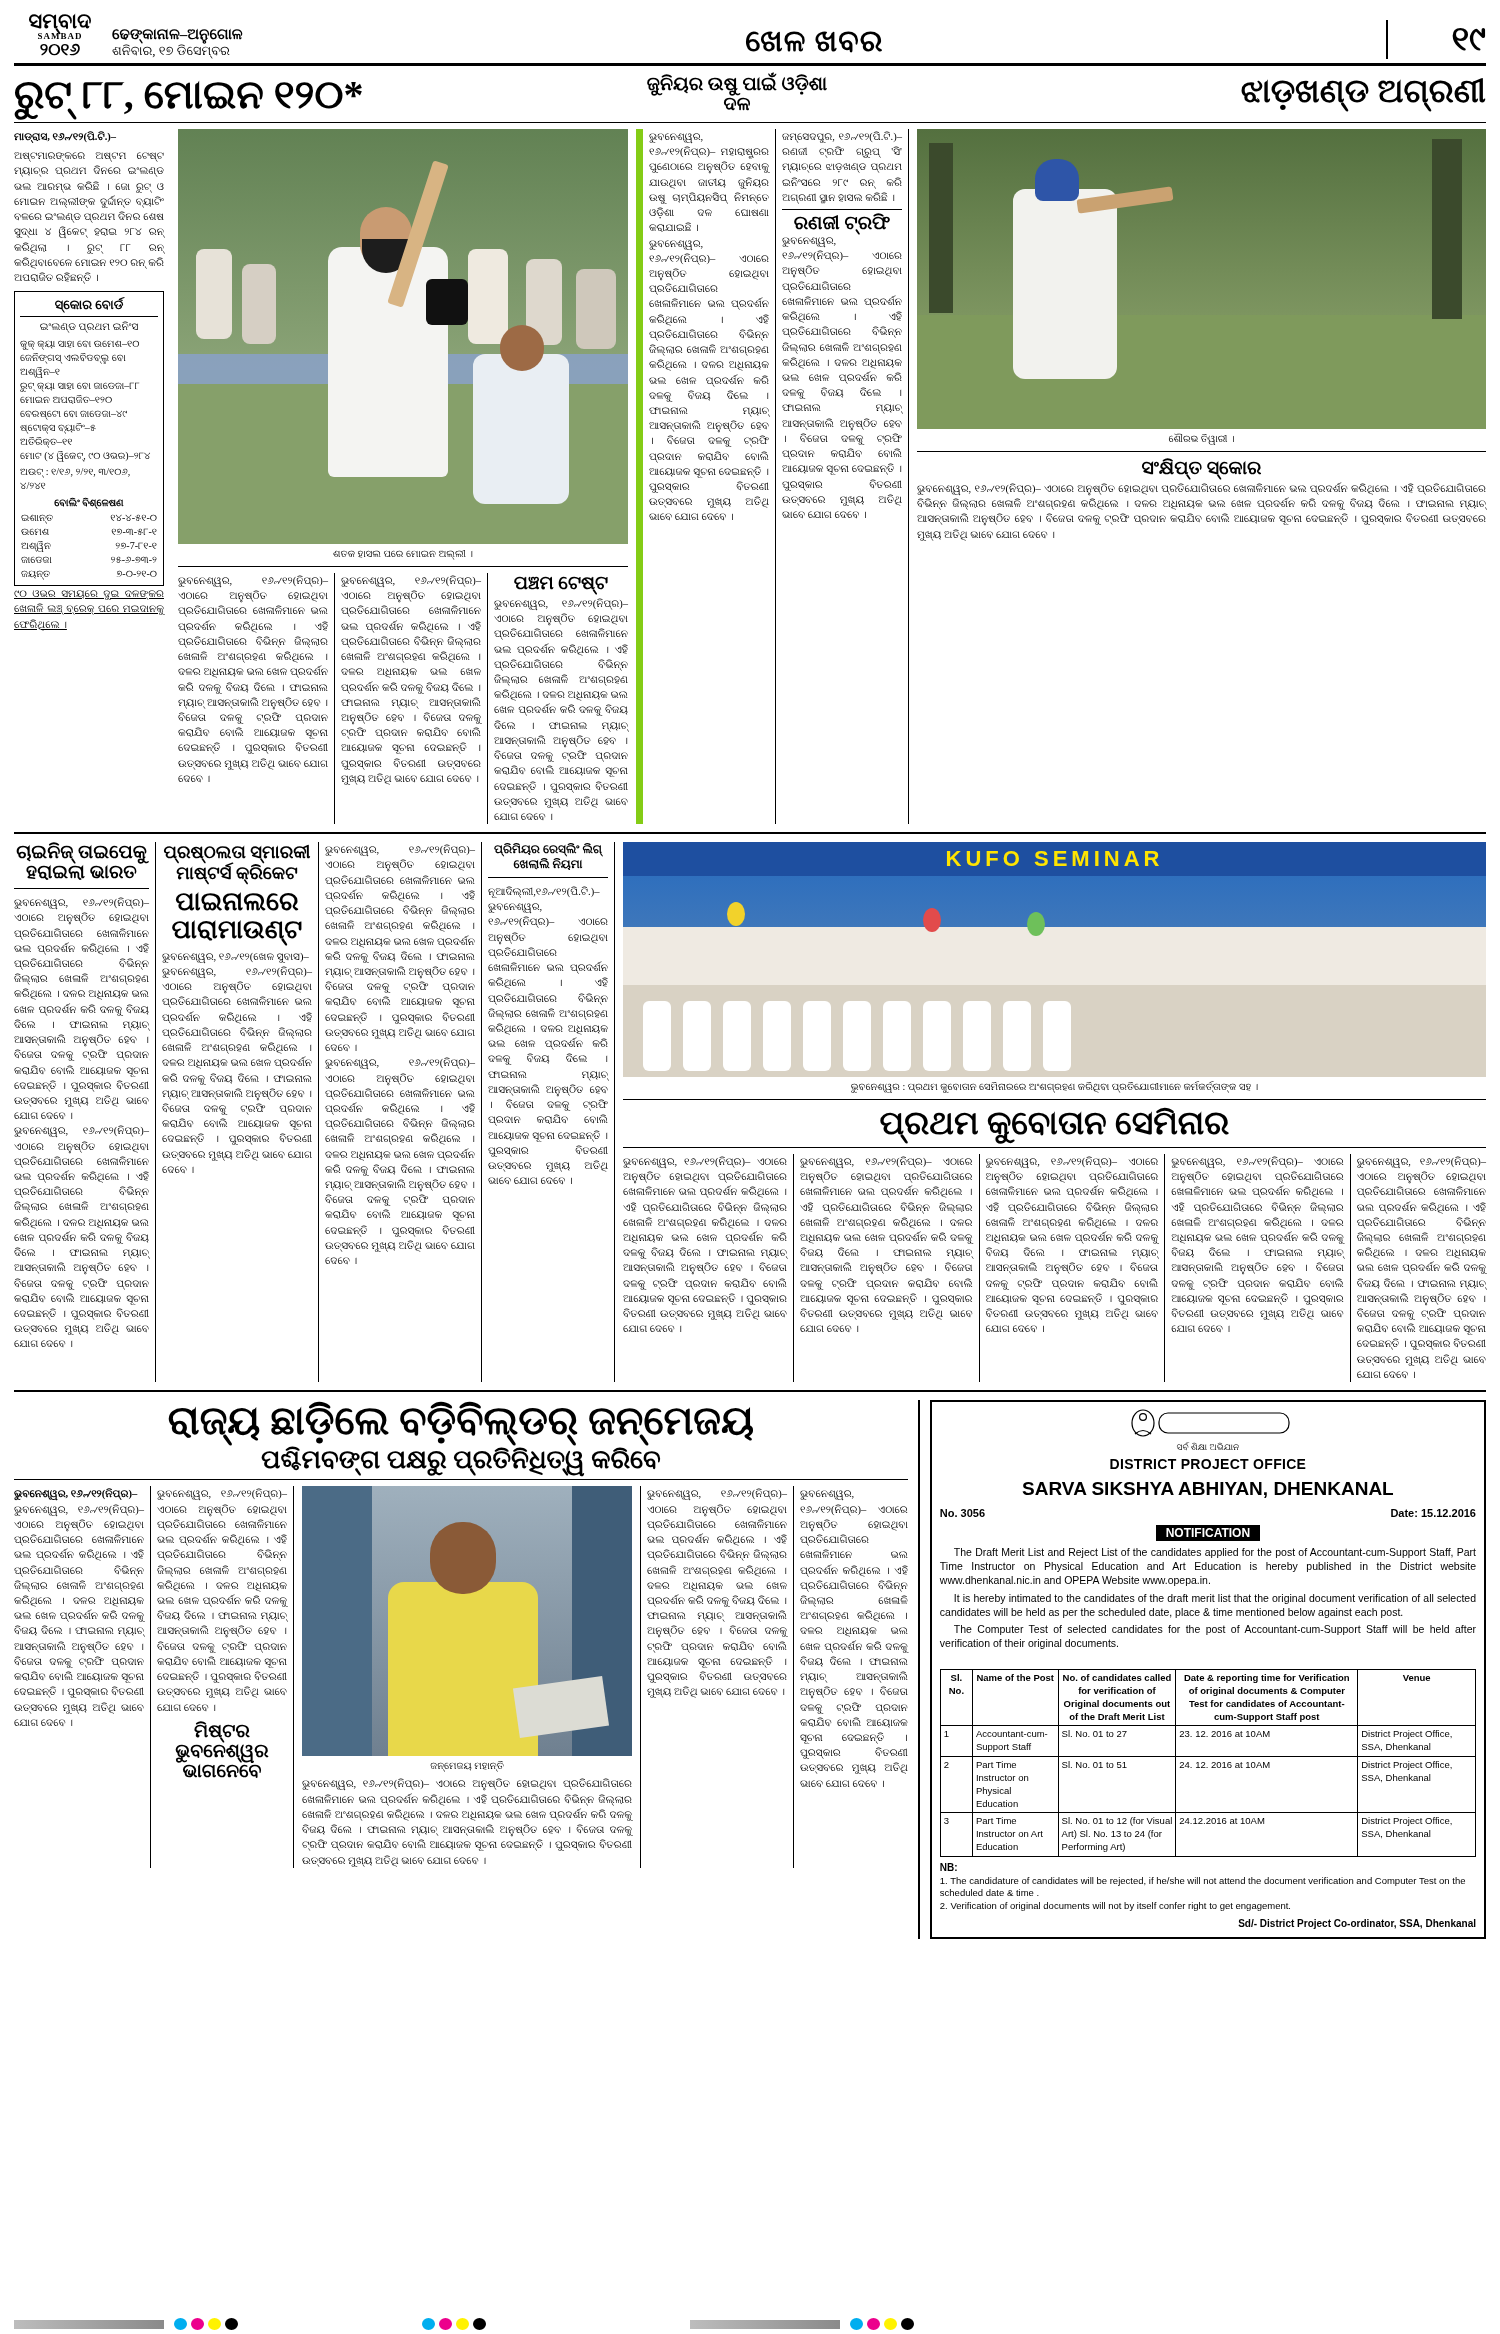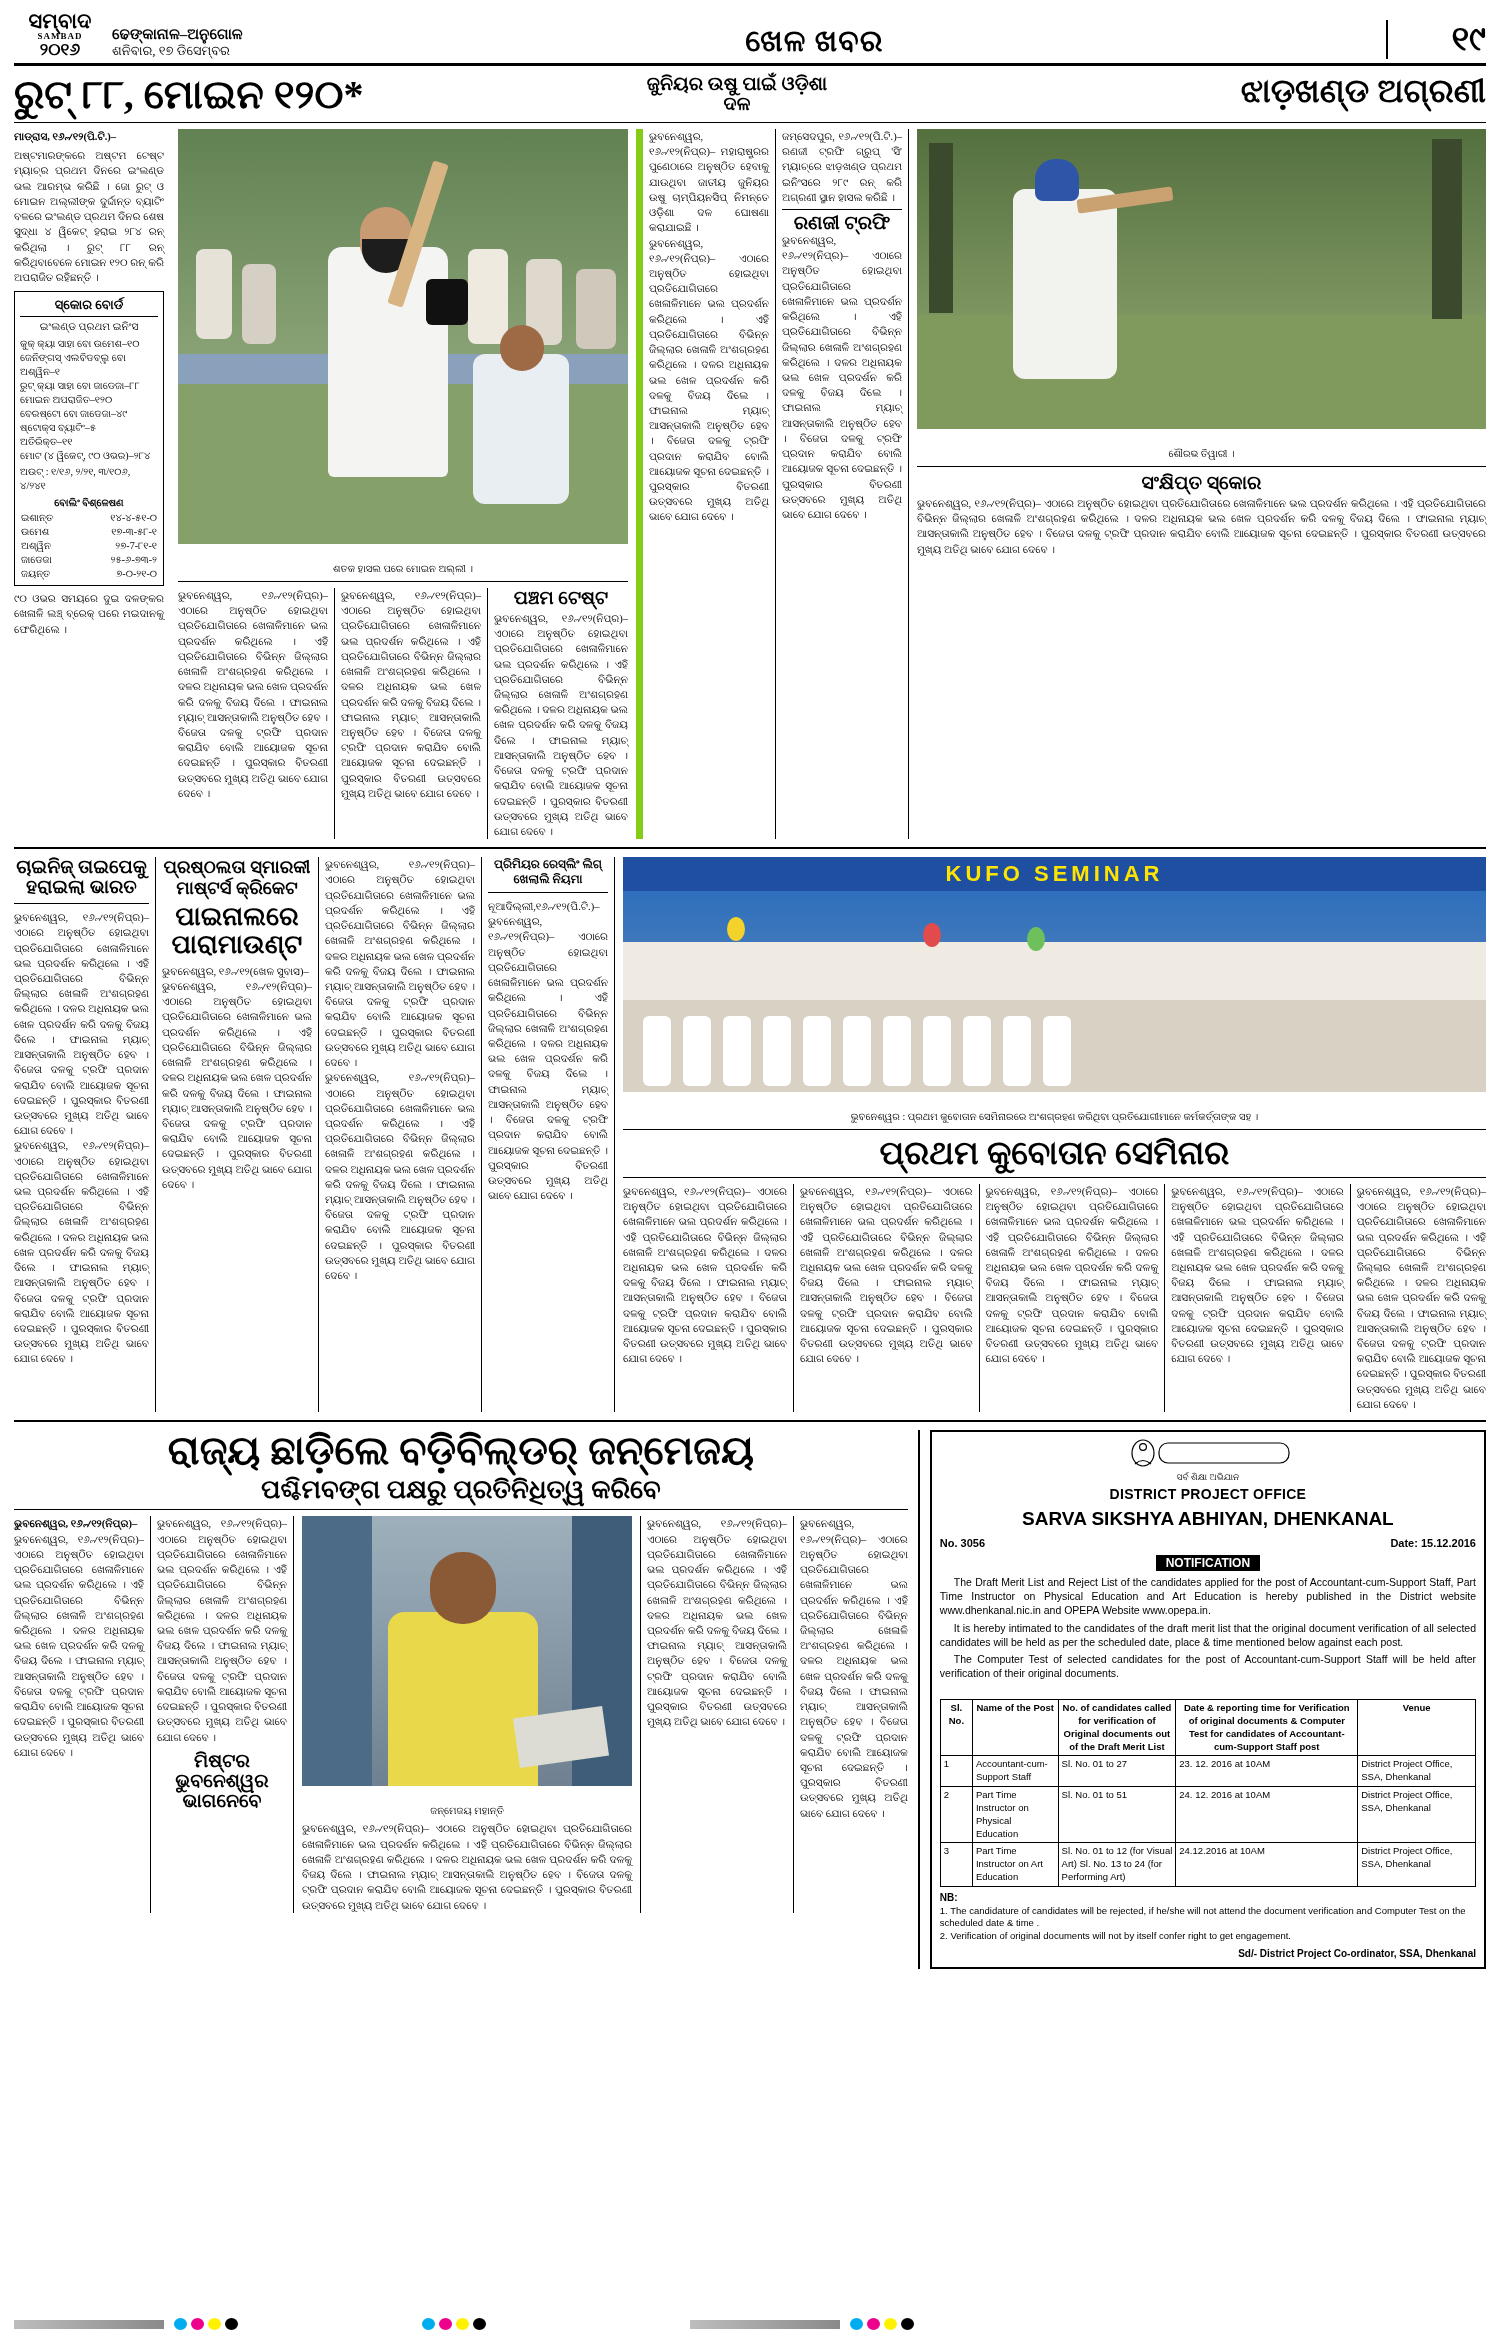--- a/index.html
+++ b/index.html
@@ -29,21 +29,21 @@
   .hr2{border-top:2px solid #000;margin:8px 0;}
 
   .headline{font-weight:bold;line-height:1.05;}
   .h-xl{font-size:40px;}
   .h-lg{font-size:33px;}
   .h-md{font-size:26px;}
   .h-sm{font-size:19px;}
 
   .body-col{font-size:10.5px;line-height:1.45;text-align:justify;}
   .body-col p{margin:0 0 4px 0;}
-  .cap{font-size:10px;text-align:center;padding-top:19px;}
+  .cap{font-size:10px;text-align:center;padding-top:4px;}
 
   .photo{background:#6f8a5d;position:relative;overflow:hidden;}
   .photo.sky{background:linear-gradient(#7d9a63 0%, #6c8a57 45%, #5d7b4a 100%);}
   .photo .blur{position:absolute;left:0;right:0;top:0;height:58%;background:linear-gradient(#5f7f52,#8fa77b);opacity:.9;}
   .photo .pitch{position:absolute;left:0;right:0;bottom:0;height:42%;background:#86a06a;}
 
   
   .top{display:flex;gap:0;}
   .colA{width:150px;padding-right:6px;}
   .colPhoto{width:450px;padding:0 8px;}
@@ -166,21 +166,21 @@
                 <td>ଜାଡେଜା</td>
                 <td style="text-align:right">୨୫-୬-୭୩-୨</td>
               </tr>
           <tr>
                 <td>ଜୟନ୍ତ</td>
                 <td style="text-align:right">୭-୦-୨୧-୦</td>
               </tr>
         </tbody>
           </table>
       </div>
-      <div class="body-col" style="margin-top:5px;">୯୦ ଓଭର ସମୟରେ ଦୁଇ ଦଳଙ୍କର ଖେଳାଳି ଲଞ୍ଚ୍ ବ୍ରେକ୍ ପରେ ମଇଦାନକୁ ଫେରିଥିଲେ ।</div>
+      <div class="body-col" style="text-decoration:underline;">୯୦ ଓଭର ସମୟରେ ଦୁଇ ଦଳଙ୍କର ଖେଳାଳି ଲଞ୍ଚ୍ ବ୍ରେକ୍ ପରେ ମଇଦାନକୁ ଫେରିଥିଲେ ।</div>
     </div>
 
     <div class="colPhoto">
       <div class="photo sky" style="height:415px;">
         <div class="blur"></div>
         <div class="pitch"></div>
 
         <div style="position:absolute;left:18px;top:120px;width:36px;height:90px;background:#e7e2d8;border-radius:8px;"></div>
         <div style="position:absolute;left:64px;top:135px;width:34px;height:80px;background:#d6cfc4;border-radius:8px;"></div>
         <div style="position:absolute;left:290px;top:120px;width:40px;height:95px;background:#efeae0;border-radius:8px;"></div>

